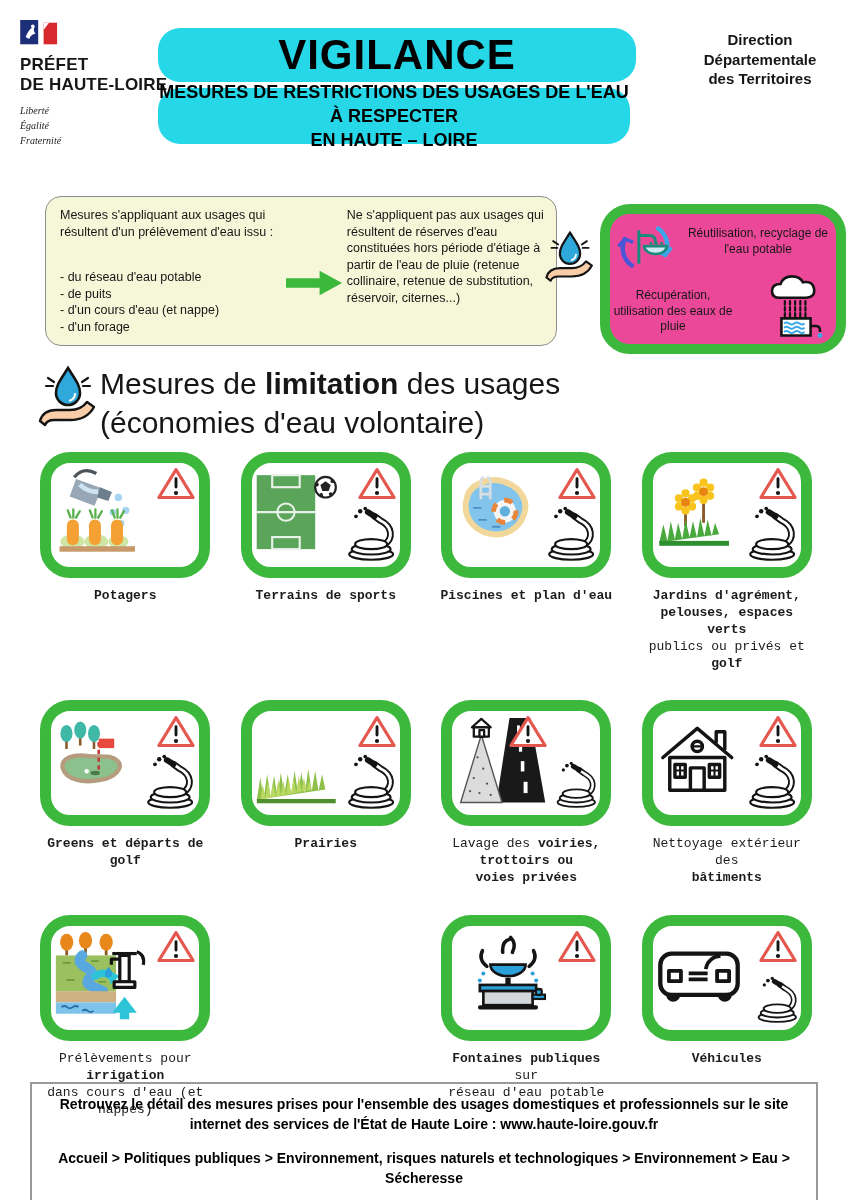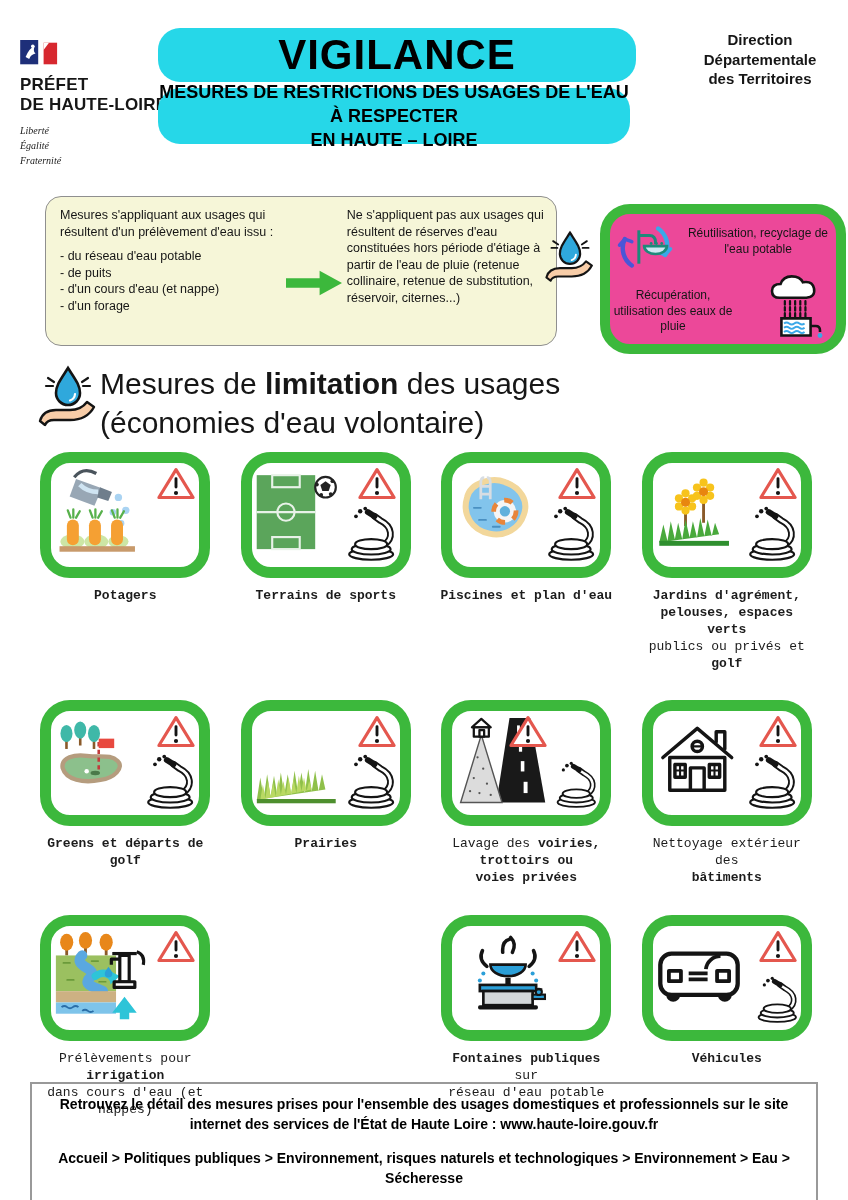--- a/index.html
+++ b/index.html
@@ -1,35 +1,35 @@
 <!DOCTYPE html>
 <html lang="fr" style="--cyan: #26D7E8; --green: #3CB83C; --note: #F6F6D8;"><head>
 <meta charset="utf-8">
 <style>
   html,body{margin:0;padding:0;background:#fff;}
   .page{position:relative;width:848px;height:1200px;background:#fff;overflow:hidden;
         font-family:"Liberation Sans",sans-serif;color:#161616;}
 
   
-  .logo{position:absolute;left:20px;top:40px;width:150px;}
+  .logo{position:absolute;left:20px;top:20px;width:150px;}
   .logo-title{font-weight:bold;font-size:17px;line-height:1.18;margin-top:4px;letter-spacing:.2px;}
   .motto{font-family:"Liberation Serif",serif;font-style:italic;font-size:10px;margin-top:8px;line-height:1.5;color:#222;}
   .banner{position:absolute;background:var(--cyan,#26D7E8);display:flex;align-items:center;justify-content:center;border-radius:22px;}
   .banner-title{left:158px;top:28px;width:478px;height:54px;font-weight:bold;font-size:42px;letter-spacing:1px;color:#000;}
   .banner-sub{left:158px;top:88px;width:472px;height:56px;font-weight:bold;font-size:18px;line-height:1.35;text-align:center;color:#000;}
   .direction{position:absolute;right:8px;top:30px;width:160px;text-align:center;font-weight:bold;font-size:15px;line-height:1.3;}
 
   
   .note{position:absolute;left:45px;top:196px;width:512px;height:150px;background:var(--note,#F6F6D8);
         border:1.5px solid #8f8f8f;border-radius:16px;box-sizing:border-box;
         display:flex;padding:10px 10px 8px 14px;font-size:12.5px;line-height:1.32;}
   .note .col1{width:222px;}
   .note .arrow-wrap{width:66px;display:flex;align-items:center;justify-content:center;margin-top:26px;}
   .note .col2{width:200px;}
-  .note .lead{margin-bottom:8px;}
+  .note .lead{margin-bottom:29px;}
   .hand-sm{position:absolute;left:543px;top:230px;width:54px;height:58px;}
   .reuse{position:absolute;left:600px;top:204px;width:246px;height:150px;background:#ec4899;
          border:10px solid var(--green,#3CB83C);border-radius:30px;box-sizing:border-box;}
   .reuse .r-ic1{position:absolute;left:6px;top:4px;}
   .reuse .r-tx1{position:absolute;right:2px;top:12px;width:152px;text-align:center;font-size:12px;line-height:1.3;}
   .reuse .r-tx2{position:absolute;left:2px;top:74px;width:122px;text-align:center;font-size:12px;line-height:1.3;}
   .reuse .r-ic2{position:absolute;right:10px;top:58px;}
 
   
   .sect{position:absolute;left:36px;top:364px;display:flex;gap:0;align-items:flex-start;}

